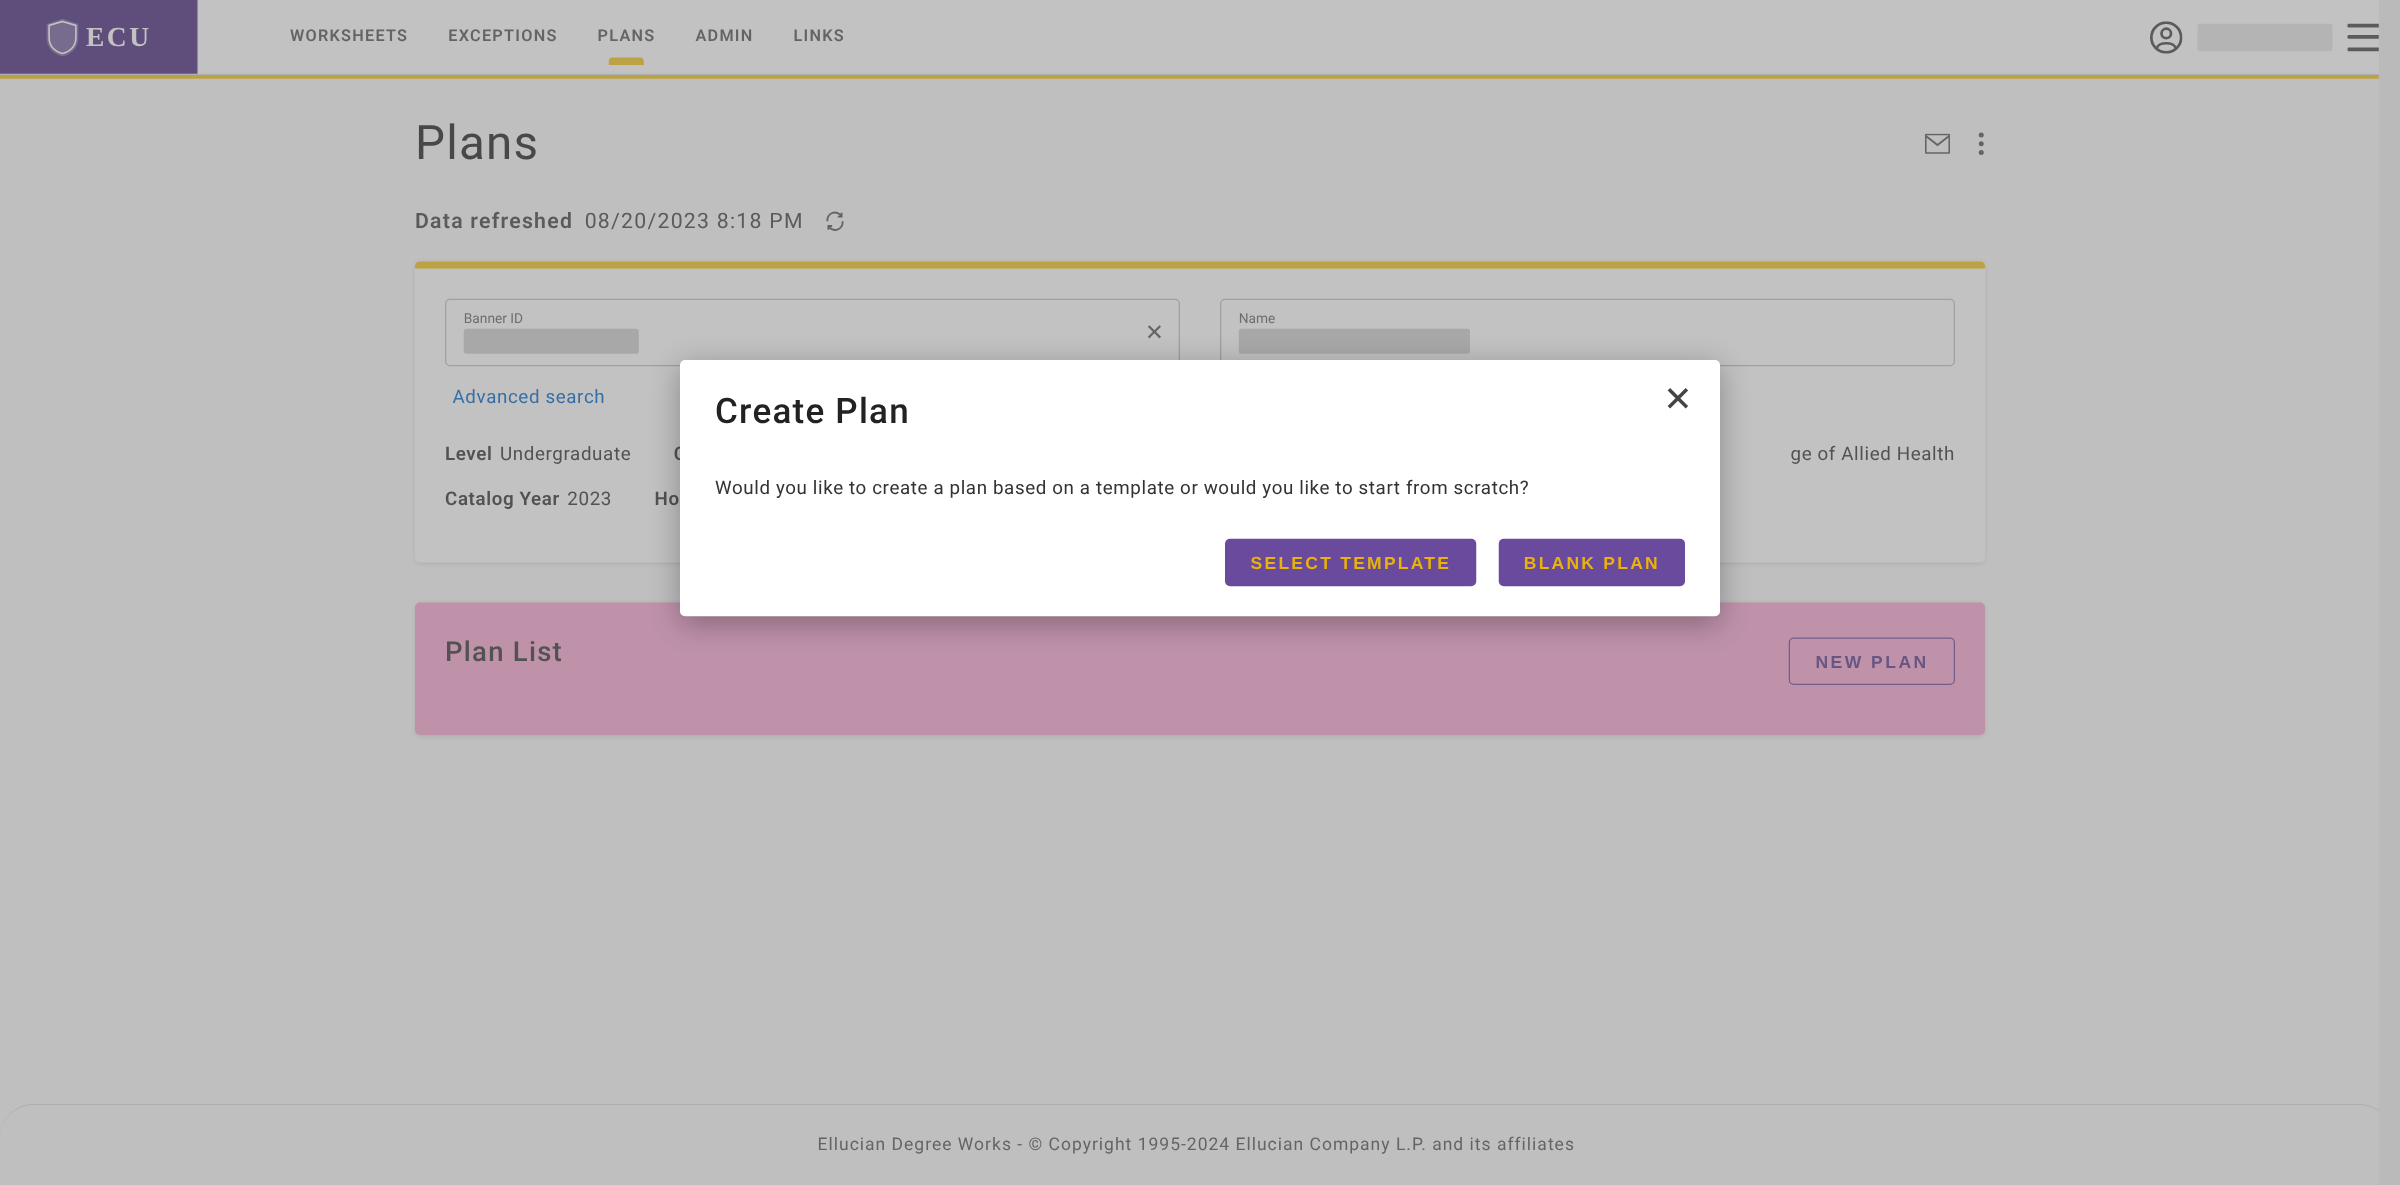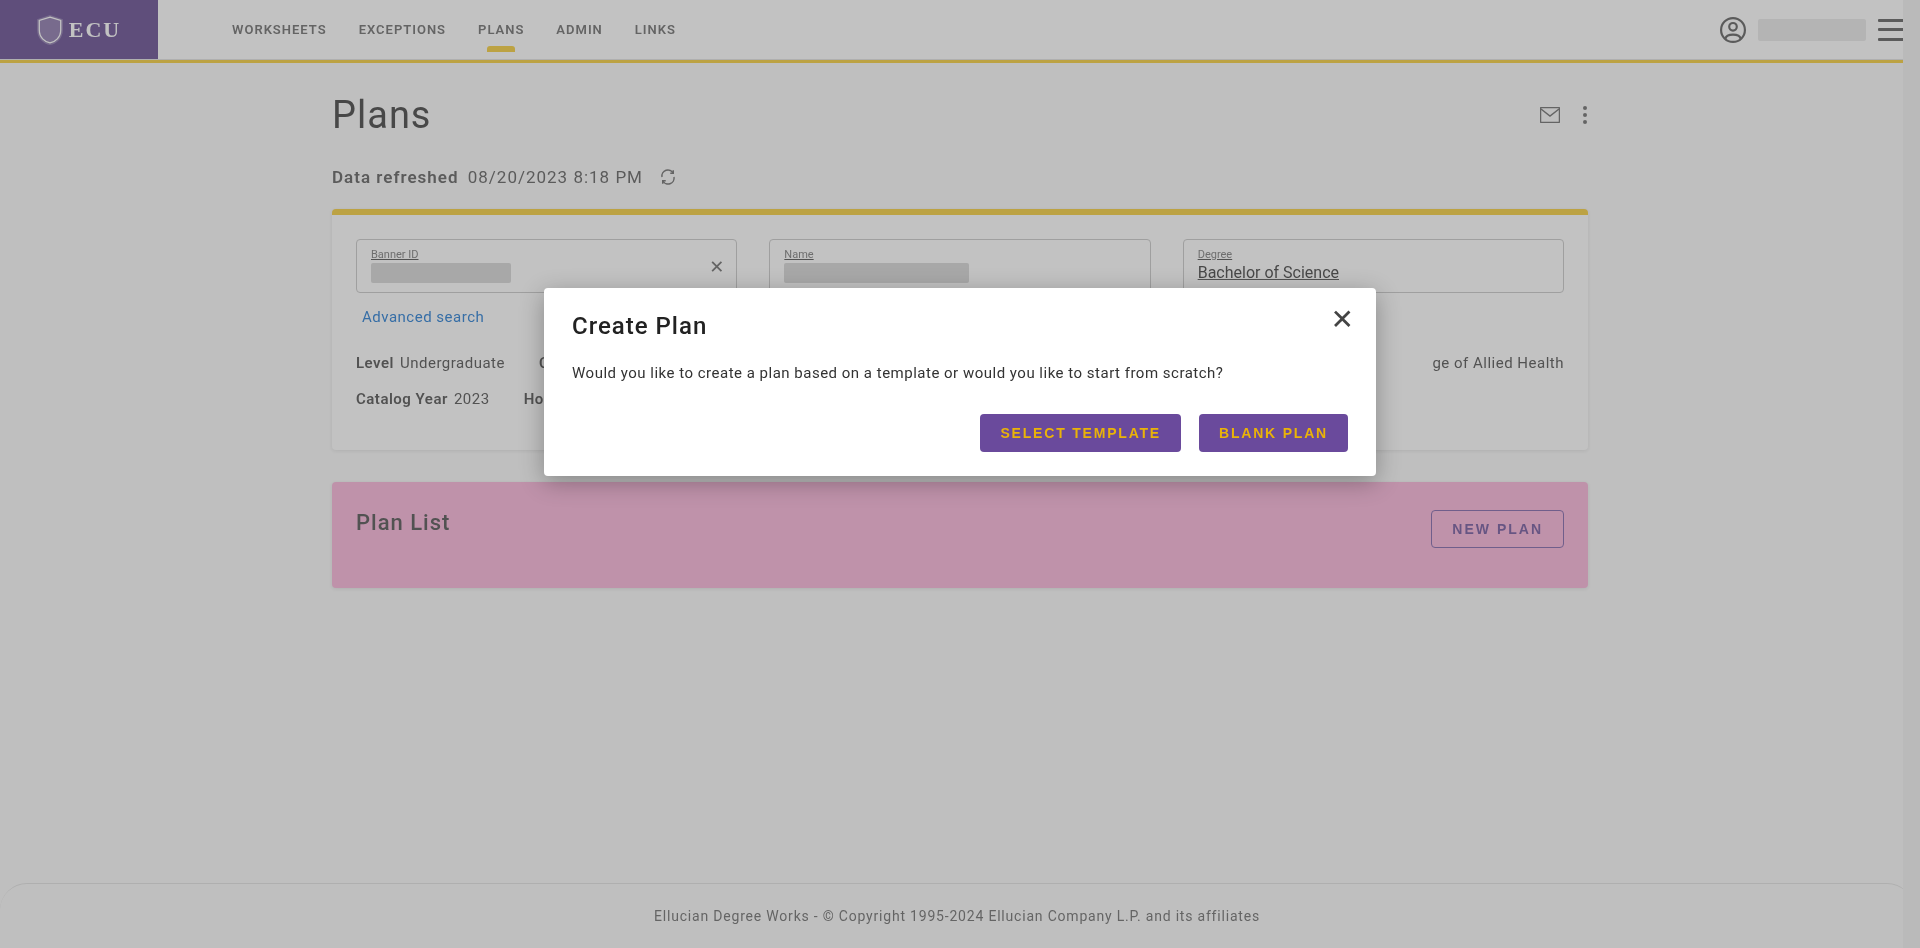--- a/index.html
+++ b/index.html
@@ -153,21 +153,20 @@
       gap: 32px;
       margin-bottom: 14px;
     }
     .field {
       flex: 1;
       border: 1px solid #bfbfbf;
       border-radius: 4px;
       padding: 8px 14px 6px;
       position: relative;
       height: 54px;
-      text-decoration: underline;
     }
     .field-label {
       font-size: 11px;
       color: #666;
       display: block;
     }
     .field-value {
       font-size: 16px;
       color: #222;
       margin-top: 2px;
@@ -256,25 +255,25 @@
     }
     .modal {
       background: #fff;
       width: 832px;
       border-radius: 4px;
       box-shadow: 0 6px 24px rgba(0,0,0,0.3);
       padding: 24px 28px;
       position: relative;
     }
     .modal-title {
-      font-size: 24px;
+      font-size: 28px;
       letter-spacing: 1px;
       font-weight: 500;
       color: #222;
-      margin-bottom: 24px;
+      margin-bottom: 36px;
     }
     .modal-close {
       position: absolute;
       top: 18px;
       right: 22px;
       font-size: 28px;
       color: #444;
       cursor: pointer;
       line-height: 1;
     }
@@ -383,24 +382,20 @@
     <div class="field-row">
       <div class="field">
         <span class="field-label">Banner ID</span>
         <div class="field-value"><span class="redacted" style="width:140px"></span></div>
         <span class="field-clear">✕</span>
       </div>
       <div class="field">
         <span class="field-label">Name</span>
         <div class="field-value"><span class="redacted"></span></div>
       </div>
-      <div class="field">
-        <span class="field-label">Degree</span>
-        <div class="field-value">Bachelor of Science</div>
-      </div>
     </div>
     <a class="adv-search">Advanced search</a>
 
     <div class="meta-row">
       <div class="meta-item"><strong>Level</strong><span>Undergraduate</span></div>
       <div class="meta-item"><strong>Cla</strong></div>
       <div class="meta-item" style="margin-left:auto"><span>ge of Allied Health</span></div>
     </div>
     <div class="meta-row">
       <div class="meta-item"><strong>Catalog Year</strong><span>2023</span></div>

